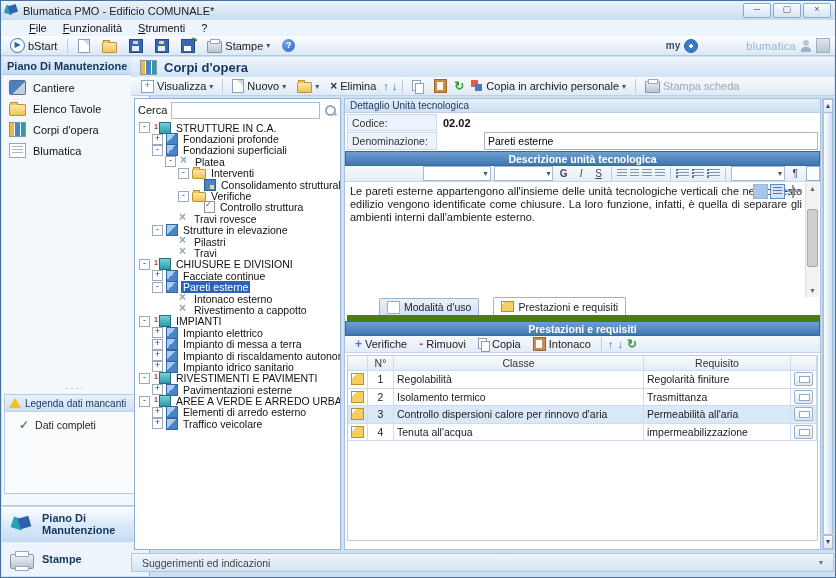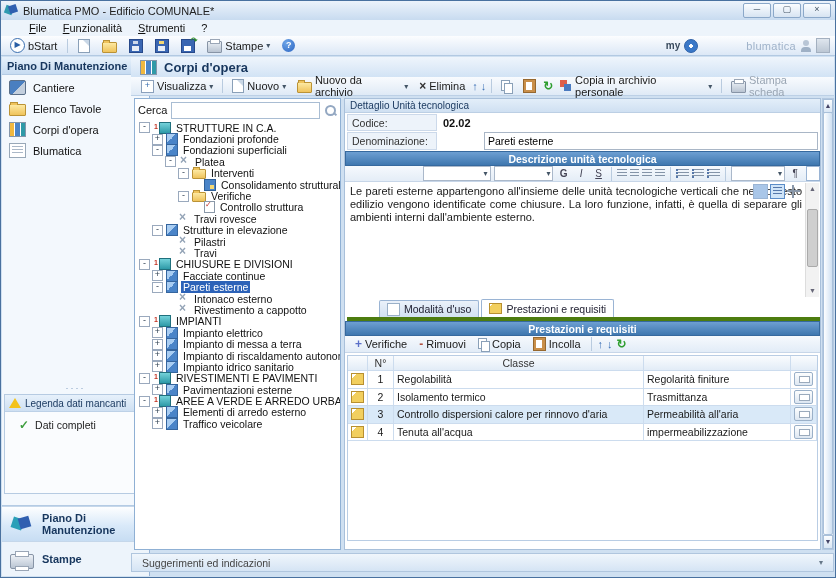--- a/index.html
+++ b/index.html
@@ -143,21 +143,21 @@
   #float-widget{left:408px;top:85px;display:flex;gap:2px;align-items:center;}
   .fw-btn{width:13px;height:13px;border:1px solid #9ab4d4;background:#dce9f7;}
   .fw-btn.inner{background:#a9c6e8;}
   .fw-btn.sel{border:1px solid #5a8cc8;background:#cfe4f8;}
   .fw-btn.sel::before{content:"";display:block;margin:2px;height:7px;background:repeating-linear-gradient(#5577aa 0 1px,transparent 1px 3px);}
   .fw-move{width:13px;height:13px;position:relative;}
   .fw-move::before{content:"";position:absolute;left:5px;top:0;width:2px;height:13px;background:#8a98aa;}
   .fw-move::after{content:"";position:absolute;left:0;top:5px;width:13px;height:2px;background:#8a98aa;}
   #split-dots{left:0;right:0;top:199px;height:6px;}
   
-  #tabs{left:2px;right:0;top:205px;height:17px;display:flex;gap:2px;align-items:flex-end;border-bottom:4px solid #4d7c0f;padding-left:32px;}
+  #tabs{left:2px;right:0;top:205px;height:17px;display:flex;gap:14px;align-items:flex-end;border-bottom:6px solid #4d7c0f;padding-left:32px;}
   .tab{height:16px;display:flex;align-items:center;gap:4px;padding:0 7px;font-size:10.5px;color:#223;border:1px solid #9ab4d4;border-bottom:none;border-radius:2px 2px 0 0;background:linear-gradient(#eaf1fa,#d2e1f2);}
   .tab.active{background:#fff;height:17px;}
   .tab-ico-check{width:11px;height:11px;background:#fff;border:1px solid #9ab0c8;color:#2f9e2f;font-size:9px;line-height:10px;text-align:center;font-weight:bold;}
   .tab-ico-note{width:11px;height:9px;background:linear-gradient(135deg,#fff 0 2px,#f2cf5e 2px);border:1px solid #b89030;}
   
   #prest-hd{left:0;right:0;top:222px;}
   #prest-tools{left:0;right:0;top:237px;height:17px;background:linear-gradient(#f6f9fd,#e2ecf7);border-bottom:1px solid #c7d6e8;display:flex;align-items:center;gap:4px;padding-left:6px;font-size:11px;color:#1a1a1a;}
   .plus-ico{color:#5a6fc8;font-weight:bold;font-size:12px;}
   .minus-ico{color:#b05040;font-weight:bold;font-size:12px;}
   #grid{left:2px;right:2px;top:256px;bottom:8px;border:1px solid #b9cde4;overflow:hidden;background:#fff;}
@@ -295,21 +295,20 @@
       <span class="caret">▾</span>
     </span>
     <span class="tsep"></span>
     <span class="tbtn">
       <span class="ico-page"></span>
       <span>Nuovo</span>
       <span class="caret">▾</span>
     </span>
     <span class="tbtn">
       <span class="ico-folder"></span>
-      <span>Nuovo da archivio</span>
       <span class="caret">▾</span>
     </span>
     <span class="tbtn">
       <span class="x-del">×</span>
       <span>Elimina</span>
     </span>
     <span class="arr">↑</span>
     <span class="arr">↓</span>
     <span class="tsep"></span>
     <span class="tbtn">
@@ -552,32 +551,33 @@
       <span class="tbtn">
         <span class="minus-ico">-</span>
         <span>Rimuovi</span>
       </span>
       <span class="tbtn">
         <span class="ico-copy"></span>
         <span>Copia</span>
       </span>
       <span class="tbtn">
         <span class="ico-paste"></span>
-        <span>Incolla</span>
+        <span>Intonaco</span>
       </span>
       <span class="tsep"></span>
       <span class="arr">↑</span>
       <span class="arr">↓</span>
       <span class="ico-refresh">↻</span>
     </div>
     <div id="grid" class="abs">
       <div class="g-row g-head">
         <div></div>
         <div>N°</div>
         <div>Classe</div>
+        <div>Requisito</div>
         <div></div>
       </div>
       <div id="grid-body">
           <div class="g-row">
             <div>
               <span class="note"></span>
             </div>
             <div class="cnum">1</div>
             <div>Regolabilità</div>
             <div>Regolarità finiture</div>

